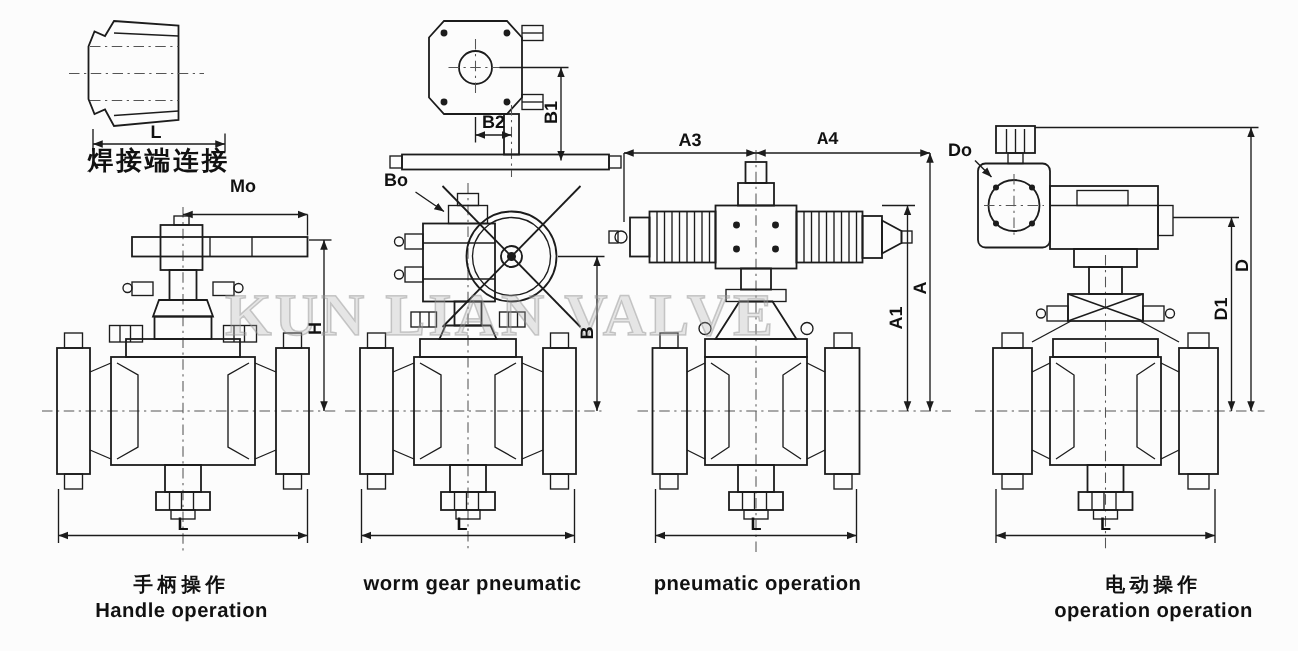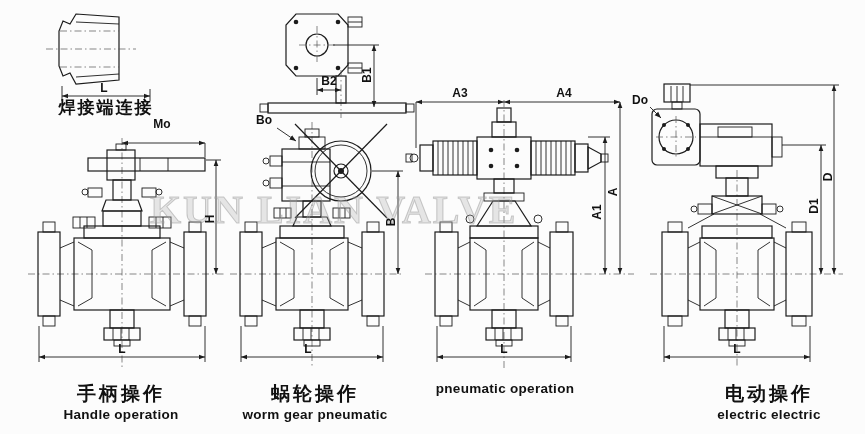--- a/index.html
+++ b/index.html
@@ -15,21 +15,21 @@
   .dot{fill:#1c1c1c;stroke:none;}
   .lbl{
     position:absolute;transform:translate(-50%,-50%);
     font-size:12px;font-weight:bold;white-space:nowrap;color:#111;
   }
   .rot{transform:translate(-50%,-50%) rotate(-90deg);}
   .cap{
     position:absolute;transform:translateX(-50%);text-align:center;
     font-weight:bold;white-space:nowrap;color:#111;
   }
-  .cap .cn{font-size:19px;letter-spacing:3px;}
+  .cap .cn{font-size:13px;letter-spacing:3px;}
   .cap .en{font-size:13.5px;letter-spacing:0.3px;}
   .weld-cap{position:absolute;transform:translate(-50%,-50%);font-size:17px;font-weight:bold;letter-spacing:2px;white-space:nowrap;color:#111;}
   .watermark{
     position:absolute;left:138px;top:186px;display:flex;align-items:center;
     white-space:nowrap;pointer-events:none;user-select:none;
   }
   .watermark .wm-cn{
     font-size:34px;font-weight:bold;letter-spacing:5px;
     color:rgba(160,160,160,0.38);-webkit-text-stroke:1px rgba(140,140,140,0.45);
   }
@@ -343,39 +343,38 @@
   <div class="lbl rot" style="left:210px;top:219px;">H</div>
   <div class="lbl" style="left:122px;top:349px;">L</div>
 
   <div class="lbl" style="left:264px;top:120px;">Bo</div>
   <div class="lbl" style="left:329px;top:81px;">B2</div>
   <div class="lbl rot" style="left:367px;top:75px;">B1</div>
   <div class="lbl rot" style="left:391px;top:222px;">B</div>
   <div class="lbl" style="left:308px;top:349px;">L</div>
 
   <div class="lbl" style="left:460px;top:93px;">A3</div>
-  <div class="lbl" style="left:564px;top:93px;">A4</div>
+  <div class="lbl" style="left:552px;top:93px;font-family:Liberation Mono, monospace;">A4</div>
   <div class="lbl rot" style="left:613px;top:192px;">A</div>
   <div class="lbl rot" style="left:597px;top:212px;">A1</div>
   <div class="lbl" style="left:504px;top:349px;">L</div>
 
   <div class="lbl" style="left:640px;top:100px;">Do</div>
   <div class="lbl rot" style="left:828px;top:177px;">D</div>
   <div class="lbl rot" style="left:814px;top:206px;">D1</div>
   <div class="lbl" style="left:737px;top:349px;">L</div>
 
   <div class="cap" style="left:121px;top:381px;">
     <div class="cn">手柄操作</div>
     <div class="en">Handle operation</div>
   </div>
   <div class="cap" style="left:315px;top:381px;">
-    <div class="cn">蜗轮操作</div>
     <div class="en">worm gear pneumatic</div>
   </div>
   <div class="cap" style="left:505px;top:381px;">
     <div class="en">pneumatic operation</div>
   </div>
   <div class="cap" style="left:737px;top:381px;margin-left:32px;">
     <div class="cn">电动操作</div>
-    <div class="en">electric electric</div>
+    <div class="en">operation operation</div>
   </div>
 
 </div>
 
 </body></html>

